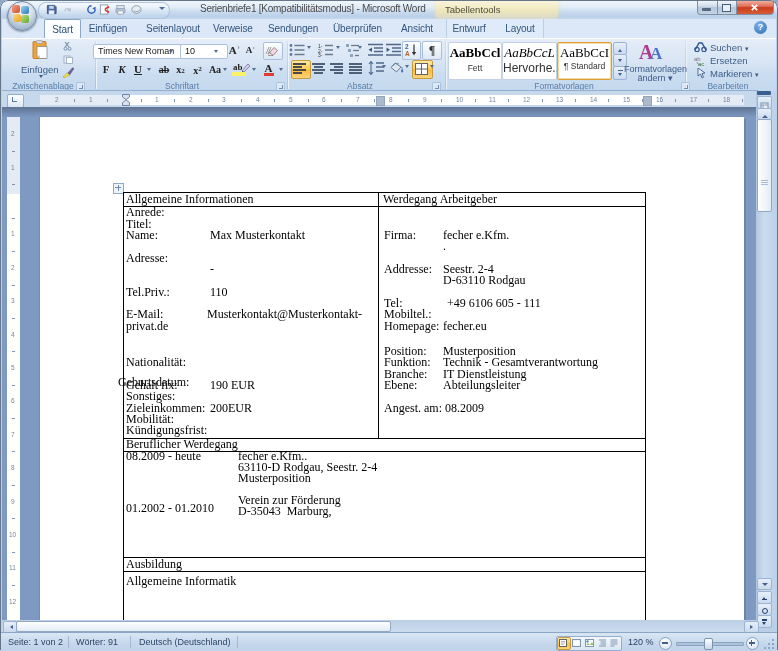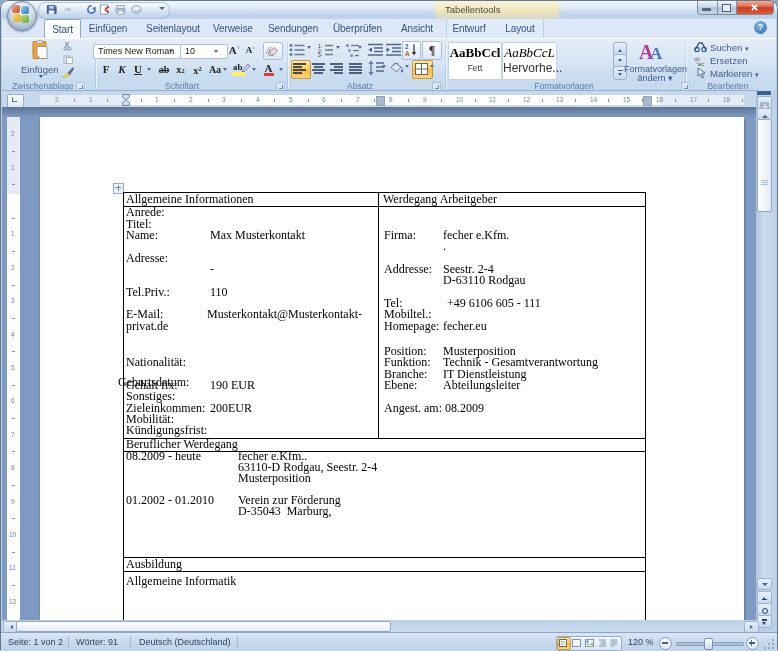--- a/index.html
+++ b/index.html
@@ -47,20 +47,21 @@
   .sbtn{position:absolute;background:linear-gradient(#E7EFF9,#C9DAEE);border:1px solid #9DB4D0;border-radius:2px;color:#44608C;text-align:center;}
   
   #statusbar{left:0;top:632px;width:778px;height:19px;background:linear-gradient(#D9E6F4,#C5D7EC 60%,#BED2E9);border-top:1px solid #8CA7C5;font-size:9px;color:#2B4564;}
   .sb-item{position:absolute;top:3px;line-height:13px;}
 </style>
 </head>
 <body>
 <div id="win">
   <div class="abs" id="titlebar">
     <div class="abs" style="left:436px;top:0;width:122px;height:19px;background:linear-gradient(rgba(251,246,222,.95),rgba(240,230,180,.9) 60%,rgba(225,219,196,.75));border-radius:0 0 3px 3px;box-shadow:0 0 4px rgba(238,226,170,.8);"></div>
+    <div class="abs" id="title-text">Serienbriefe1 [Kompatibilitätsmodus] - Microsoft Word</div>
     <div class="abs" style="left:445px;top:4px;font-size:9.5px;color:#4F4D3C;">Tabellentools</div>
 
     <div class="abs" style="left:38px;top:2px;width:130px;height:15px;border:1px solid rgba(150,175,205,.65);border-radius:8px;background:linear-gradient(rgba(255,255,255,.5),rgba(200,220,240,.25));"></div>
     <svg class="abs qaticon" style="left:46px;" viewBox="0 0 12 12">
         <path d="M1.5 1.5 h8 l1.5 1.5 v7.5 h-9.5 z" fill="#50699E" stroke="#3A5080" stroke-width="1"></path>
         <rect x="3.5" y="2" width="5" height="3.2" fill="#C3D4EA"></rect>
         <rect x="3" y="7" width="6" height="4" fill="#E8EDF4"></rect>
       </svg>
     <svg class="abs qaticon" style="left:62px;" viewBox="0 0 12 12">
         <path d="M2.5 8 C2.5 4.5 6 3.5 8.5 5 L9.5 3.5 L10 8 L5.5 7.5 L7 6.3 C5 5.2 3.8 6.3 3.8 8 Z" fill="#B9C4D2"></path>
@@ -251,20 +252,24 @@
     <div class="grouplabel" style="left:320px;width:76px;">Absatz</div>
     <div class="launcher" style="left:430px;"></div>
 
     <div class="abs" style="left:446px;top:3px;width:52px;height:36px;background:#FFF;border:1px solid #C3D2E4;border-radius:2px;text-align:center;">
       <div style="font-family:'Liberation Serif',serif;font-size:13px;font-weight:bold;color:#000;line-height:20px;">AaBbCcl</div>
       <div style="font-size:8.5px;color:#333;line-height:10px;">Fett</div>
     </div>
     <div class="abs" style="left:500px;top:3px;width:53px;height:36px;background:#FFF;border:1px solid #C3D2E4;border-radius:2px;text-align:center;">
       <div style="font-family:'Liberation Serif',serif;font-size:13px;font-style:italic;color:#000;line-height:20px;">AaBbCcL</div>
       <div style="font-size:12px;color:#333;line-height:10px;">Hervorhe...</div>
+    </div>
+    <div class="abs" style="left:555px;top:3px;width:53px;height:36px;background:#FFF;border:1px solid #DD9F3C;box-shadow:0 0 0 1px #F4D9A0 inset;border-radius:2px;text-align:center;">
+      <div style="font-family:'Liberation Serif',serif;font-size:13px;color:#000;line-height:19px;">AaBbCcI</div>
+      <div style="font-size:8.5px;color:#333;line-height:9px;">¶ Standard</div>
     </div>
     <div class="abs sbtn" style="left:611px;top:3px;width:12px;height:11px;">
         <div class="abs" style="left:3.5px;top:4px;width:0;height:0;border:2.5px solid transparent;border-bottom:3px solid #44608C;"></div>
       </div>
     <div class="abs sbtn" style="left:611px;top:15px;width:12px;height:11px;">
         <div class="abs" style="left:3.5px;top:4px;width:0;height:0;border:2.5px solid transparent;border-top:3px solid #44608C;"></div>
       </div>
     <div class="abs sbtn" style="left:611px;top:27px;width:12px;height:12px;">
         <div class="abs" style="left:3.5px;top:3px;width:5px;height:1px;background:#44608C;"></div>
         <div class="abs" style="left:3.5px;top:6px;width:0;height:0;border:2.5px solid transparent;border-top:3px solid #44608C;"></div>
@@ -405,21 +410,21 @@
     <div class="doc-serif" style="left:124px;top:87px;">Allgemeine Informationen</div>
     <div class="doc-serif" style="left:381px;top:87px;">Werdegang Arbeitgeber</div>
     <div class="doc-serif" style="left:124px;top:332px;">Beruflicher Werdegang</div>
     <div class="doc-serif" style="left:124px;top:452px;">Ausbildung</div>
     <div class="doc-serif" style="left:124px;top:469px;">Allgemeine Informatik</div>
 
     <div class="doc-serif" style="left:124px;top:344px;">08.2009 - heute</div>
     <div class="doc-serif" style="left:236px;top:344px;">fecher e.Kfm..</div>
     <div class="doc-serif" style="left:236px;top:355px;">63110-D Rodgau, Seestr. 2-4</div>
     <div class="doc-serif" style="left:236px;top:366px;">Musterposition</div>
-    <div class="doc-serif" style="left:124px;top:388px;">01.2002 - 01.2010</div>
+    <div class="doc-serif" style="left:124px;top:396px;">01.2002 - 01.2010</div>
     <div class="doc-serif" style="left:236px;top:388px;">Verein zur Förderung</div>
     <div class="doc-serif" style="left:236px;top:399px;">D-35043&nbsp; Marburg,</div>
 
     <div class="doc-serif" style="left:124px;top:100px;">Anrede:</div>
     <div class="doc-serif" style="left:124px;top:112px;">Titel:</div>
     <div class="doc-serif" style="left:124px;top:123px;">Name:</div>
     <div class="doc-serif" style="left:208px;top:123px;">Max Musterkontakt</div>
     <div class="doc-serif" style="left:124px;top:146px;">Adresse:</div>
     <div class="doc-serif" style="left:208px;top:157px;">-</div>
     <div class="doc-serif" style="left:124px;top:180px;">Tel.Priv.:</div>

